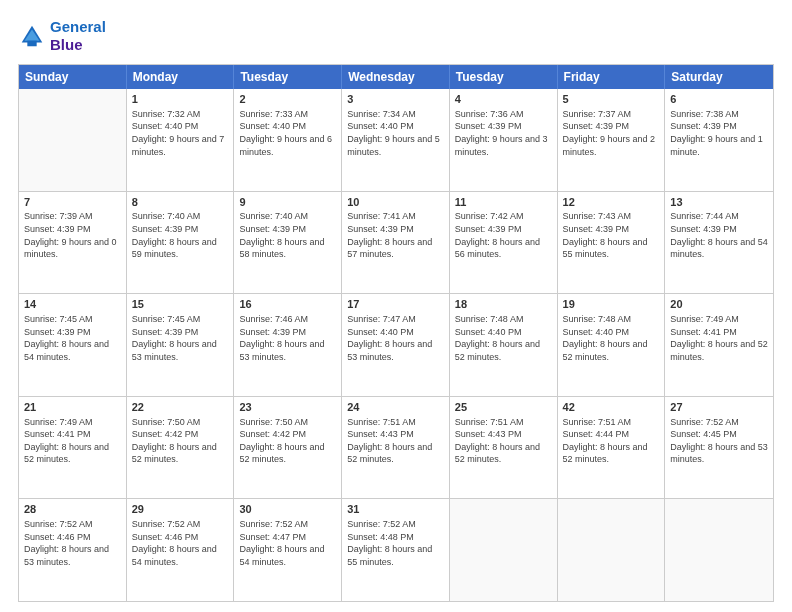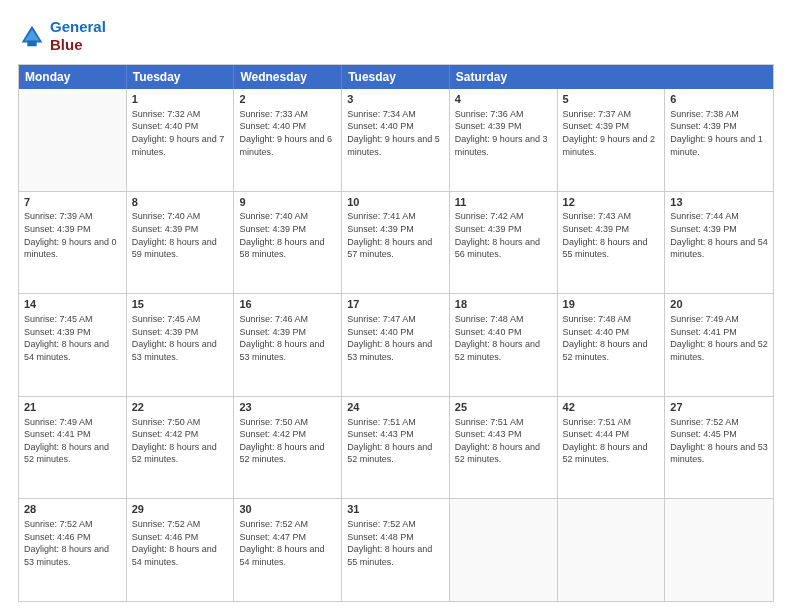--- a/index.html
+++ b/index.html
@@ -114,35 +114,37 @@
 <div class="page">
   <div class="header">
     <div class="logo">
       <svg class="logo-icon" viewBox="0 0 30 30">
         <polygon points="15,4 26,22 4,22" fill="#1a6abf"></polygon>
         <polygon points="15,8 23,20 7,20" fill="#4a9de0"></polygon>
         <rect x="10" y="20" width="10" height="6" fill="#1a6abf"></rect>
       </svg>
       <div class="logo-text">
         <div><span>General</span></div>
-        <div><span style="color:#7f1d1d;">Blue</span></div>
+        <div><span style="color:#4c1d95;">Blue</span></div>
       </div>
     </div>
     <div class="title-block">
       <div class="month-title"></div>
       <div class="location"></div>
     </div>
   </div>
 
   <div class="calendar">
     <div class="cal-header">
+    <div class="cal-header-cell">Sunday</div>
         <div class="cal-header-cell">Monday</div>
         <div class="cal-header-cell">Tuesday</div>
         <div class="cal-header-cell">Wednesday</div>
         <div class="cal-header-cell">Tuesday</div>
+        <div class="cal-header-cell">Friday</div>
         <div class="cal-header-cell">Saturday</div>
       </div>
     <div class="cal-body">
     <div class="cal-row">
           <div class="cal-cell empty"></div>
           <div class="cal-cell">
             <span class="day-num">1</span>
             <div class="cell-text">Sunrise: 7:32 AM<br>Sunset: 4:40 PM<br>Daylight: 9 hours and 7 minutes.</div>
           </div>
           <div class="cal-cell">

